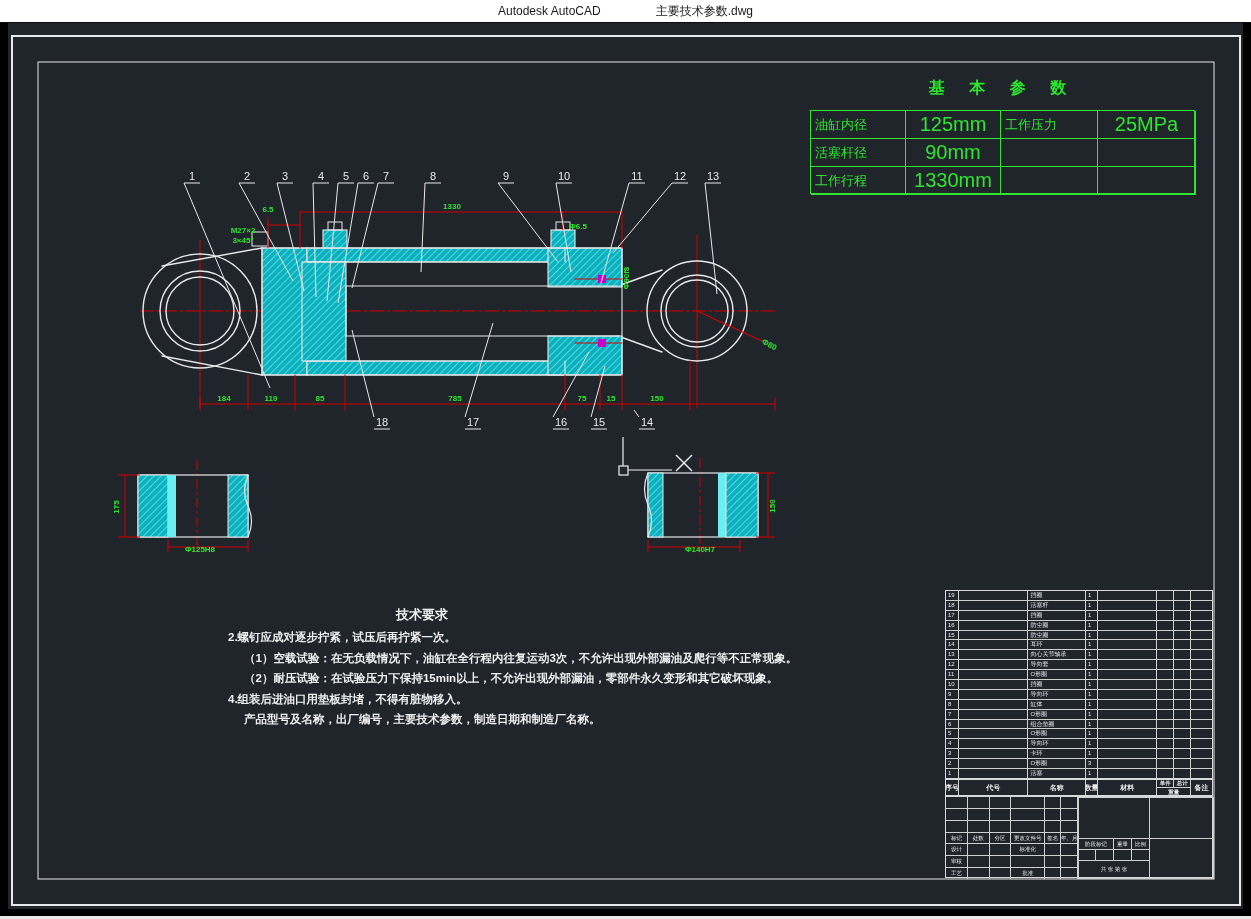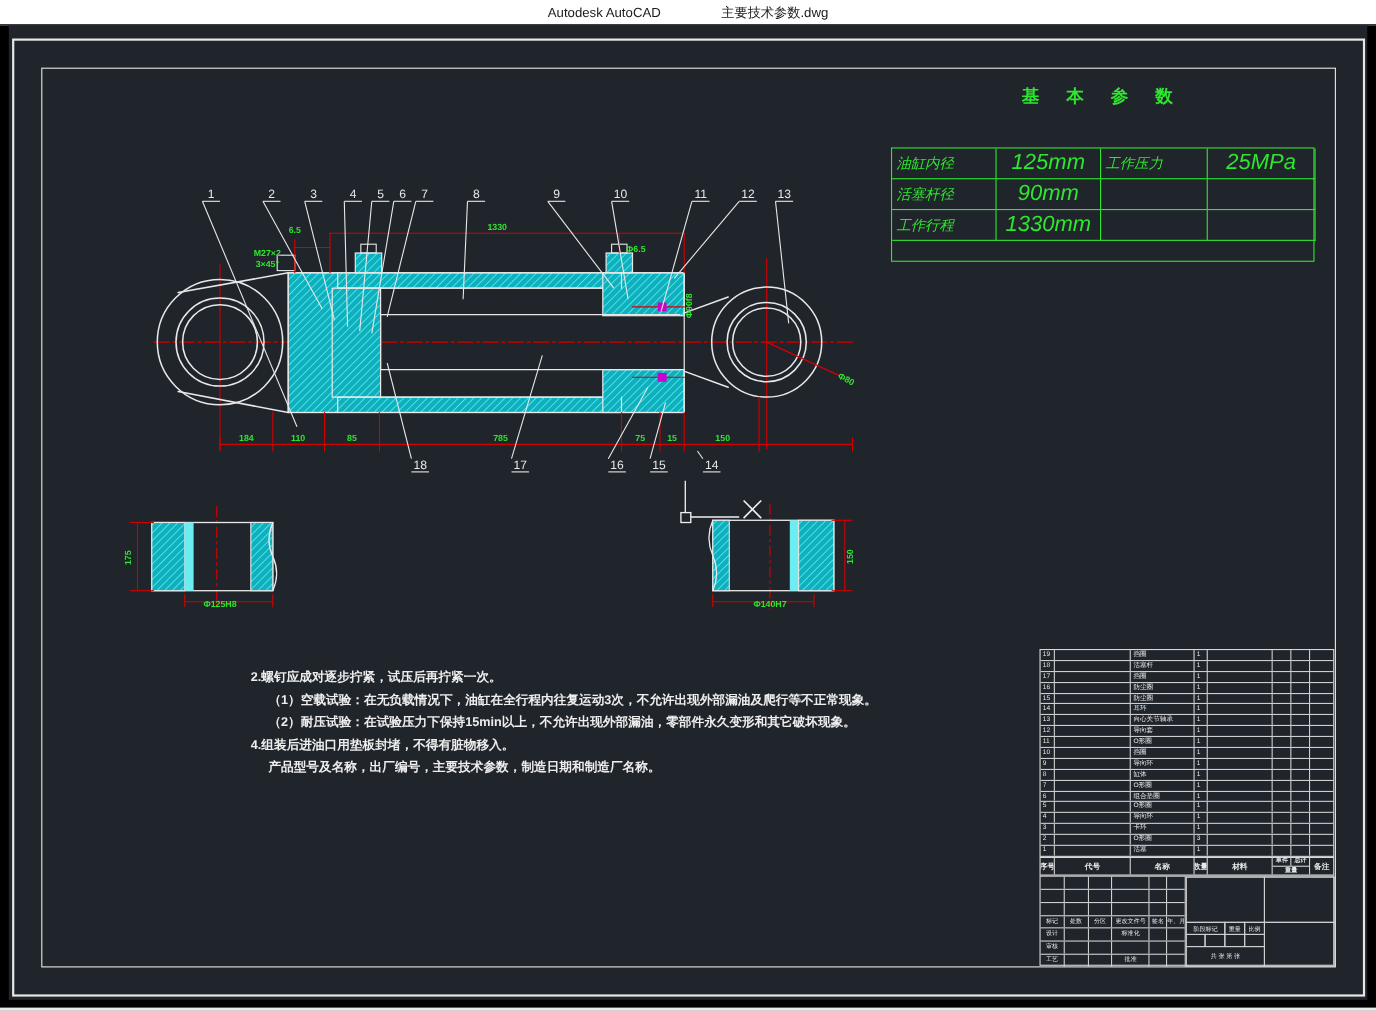--- a/index.html
+++ b/index.html
@@ -17,23 +17,23 @@
     background:#20242b;
   }
   .bottom-strip{position:absolute;left:0;top:916px;width:1251px;height:3px;background:#e9e9e9;}
   svg.draw{position:absolute;left:0;top:0;width:1251px;height:919px;z-index:2;}
   
   .param-title{
     position:absolute;left:810px;top:78px;width:385px;text-align:center;z-index:3;
     color:var(--green);font-size:16px;letter-spacing:10px;font-weight:bold;
   }
   .param-table{
-    position:absolute;left:810px;top:134px;width:385px;height:104px;z-index:3;
+    position:absolute;left:810px;top:110px;width:385px;height:84px;z-index:3;
     display:grid;grid-template-columns:95px 95px 97px 98px;grid-template-rows:28px 28px 28px;
-    border:1px solid var(--green);box-sizing:border-box;font-style:italic;
+    border:1px solid var(--green);box-sizing:border-box;
   }
   .param-cell{
     border-right:1px solid var(--green);border-bottom:1px solid var(--green);
     color:var(--green);display:flex;align-items:center;box-sizing:border-box;overflow:hidden;
   }
   .param-cell.lbl{font-size:13px;padding-left:4px;}
   .param-cell.val{font-size:20px;justify-content:center;}
   
   .tech{
     position:absolute;left:228px;top:606px;width:525px;z-index:3;color:#eeeeee;
@@ -302,20 +302,21 @@
   <div class="param-cell val">90mm</div>
   <div class="param-cell lbl"></div>
   <div class="param-cell val"></div>
   <div class="param-cell lbl">工作行程</div>
   <div class="param-cell val">1330mm</div>
   <div class="param-cell lbl"></div>
   <div class="param-cell val"></div>
 </div>
 
 <div class="tech">
+  <div class="t-title">技术要求</div>
   <div id="tech-lines">
       <div class="t-line">2.螺钉应成对逐步拧紧，试压后再拧紧一次。</div>
       <div class="t-line indent">（1）空载试验：在无负载情况下，油缸在全行程内往复运动3次，不允许出现外部漏油及爬行等不正常现象。</div>
       <div class="t-line indent">（2）耐压试验：在试验压力下保持15min以上，不允许出现外部漏油，零部件永久变形和其它破坏现象。</div>
       <div class="t-line">4.组装后进油口用垫板封堵，不得有脏物移入。</div>
       <div class="t-line indent">产品型号及名称，出厂编号，主要技术参数，制造日期和制造厂名称。</div>
     </div>
 </div>
 
 <div class="bom" id="bom-body">

